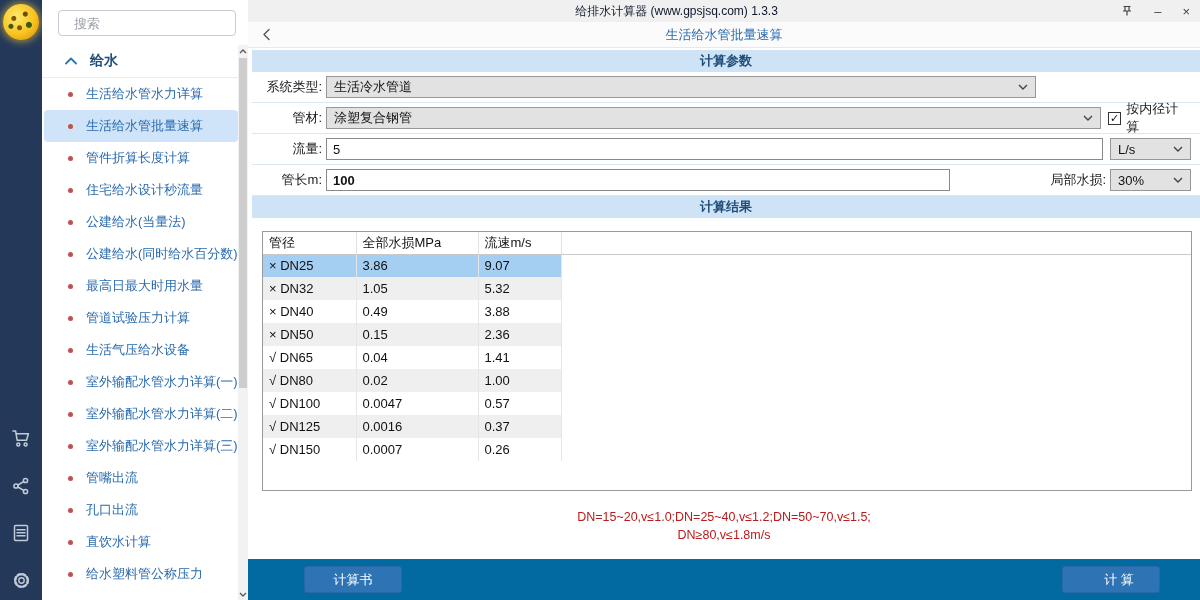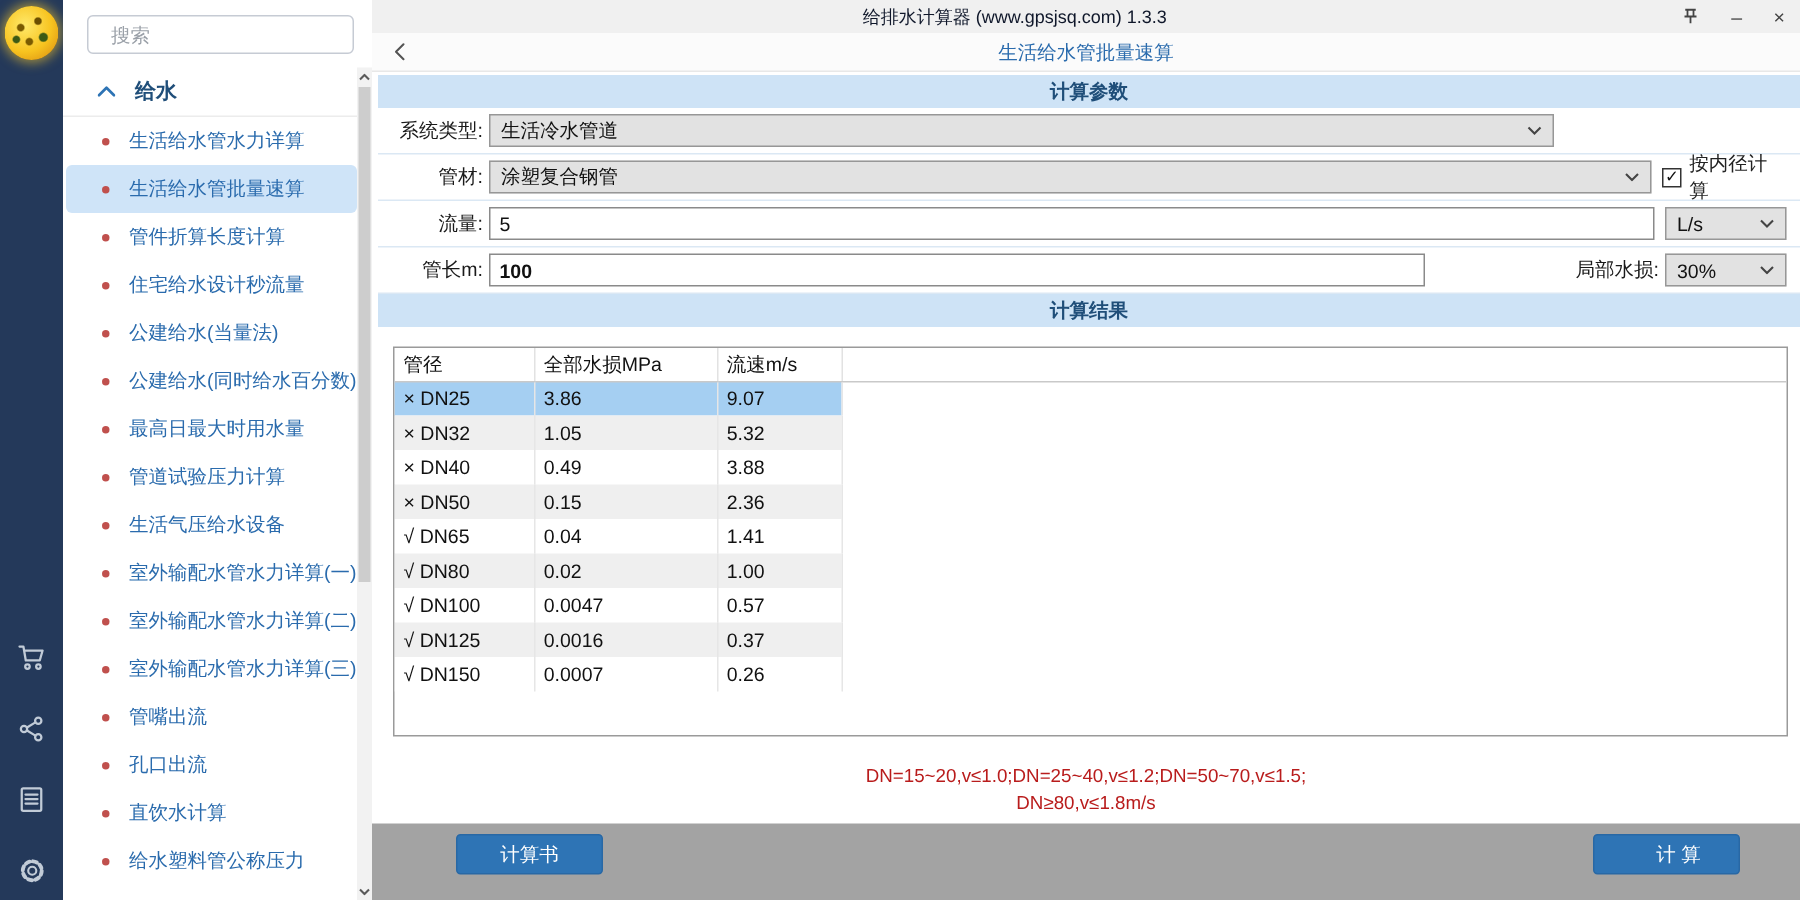--- a/index.html
+++ b/index.html
@@ -84,21 +84,21 @@
   th { height:22px; font-weight:normal; text-align:left; padding:0 6px; border-bottom:1px solid #c9c9c9; border-right:1px solid #e2e2e2; color:#111; }
   th:last-child { border-right:none; }
   td { height:23px; padding:0 6px; border-right:1px solid #e6e6e6; color:#111; }
   td:last-child { border-right:none; }
   tr.r td.dcell { background:#fff; }
   tr.alt td.dcell { background:#efefef; }
   tr.sel td.dcell { background:#a5cff2; }
   tbody tr { cursor:default; }
   
   .note { text-align:center; font-size:12.5px; color:#b91c1c; margin-top:17px; line-height:18px; flex:none; }
-  .footer { margin-top:auto; height:51px; flex:none; background:#a3a3a3; position:relative; }
+  .footer { margin-top:auto; height:41px; flex:none; background:#0369a1; position:relative; }
   .btn { position:absolute; top:7px; width:98px; height:27px; background:#2e74b5; border:1px solid #2868a5;
     border-radius:3px; color:#fff; font-size:13px; display:flex; align-items:center; justify-content:center; cursor:pointer; }
   .btn-report { left:56px; }
   .btn-calc { right:40px;padding-left:16px; }
 </style>
 </head>
 <body>
 
 <div class="app">
 

